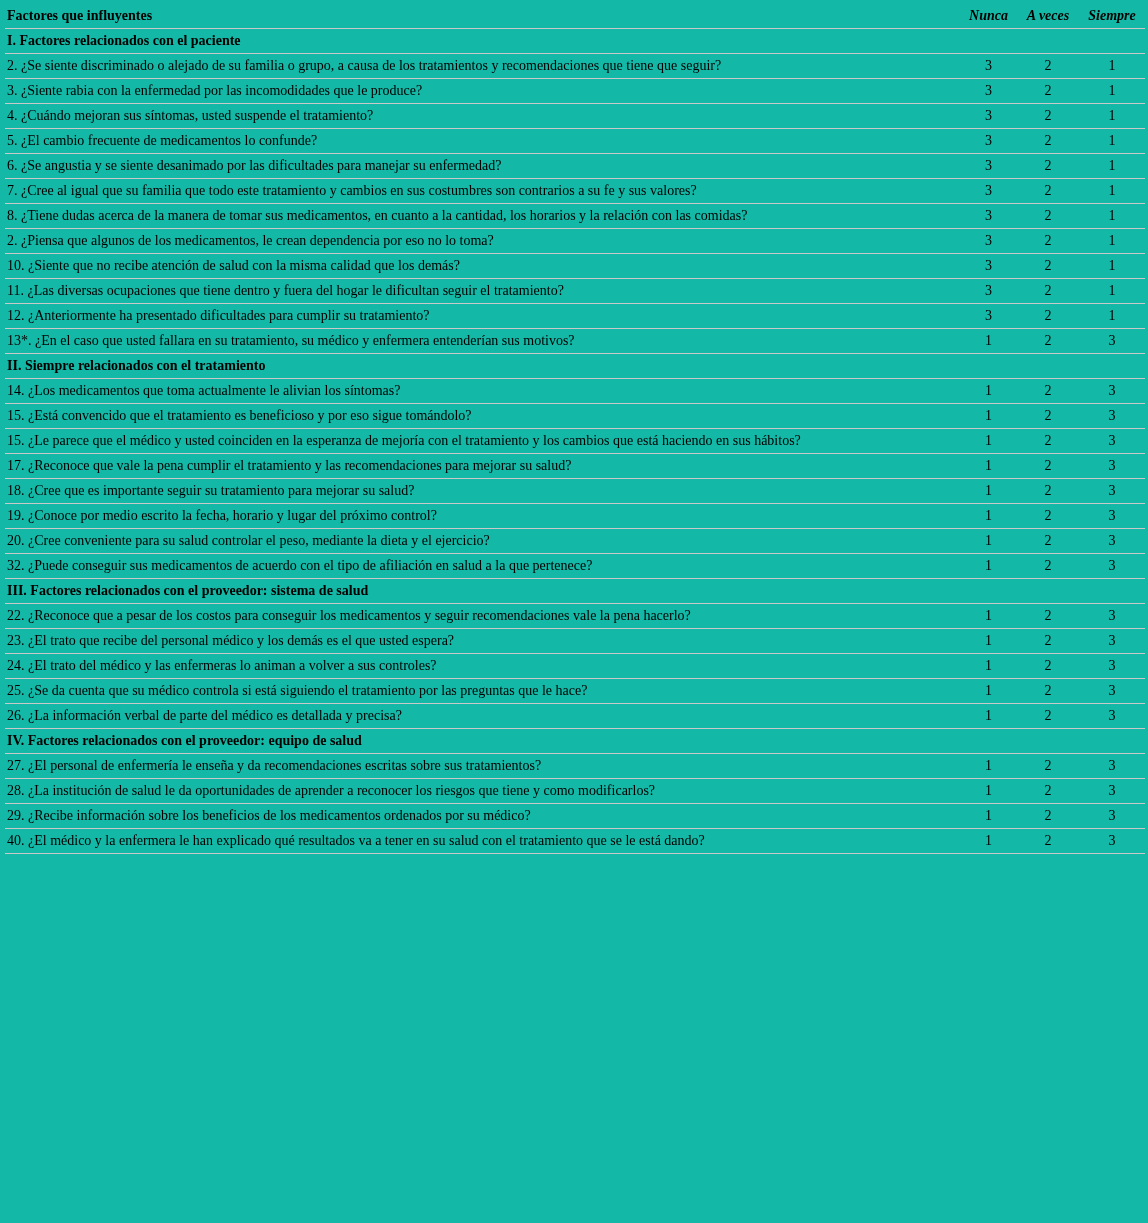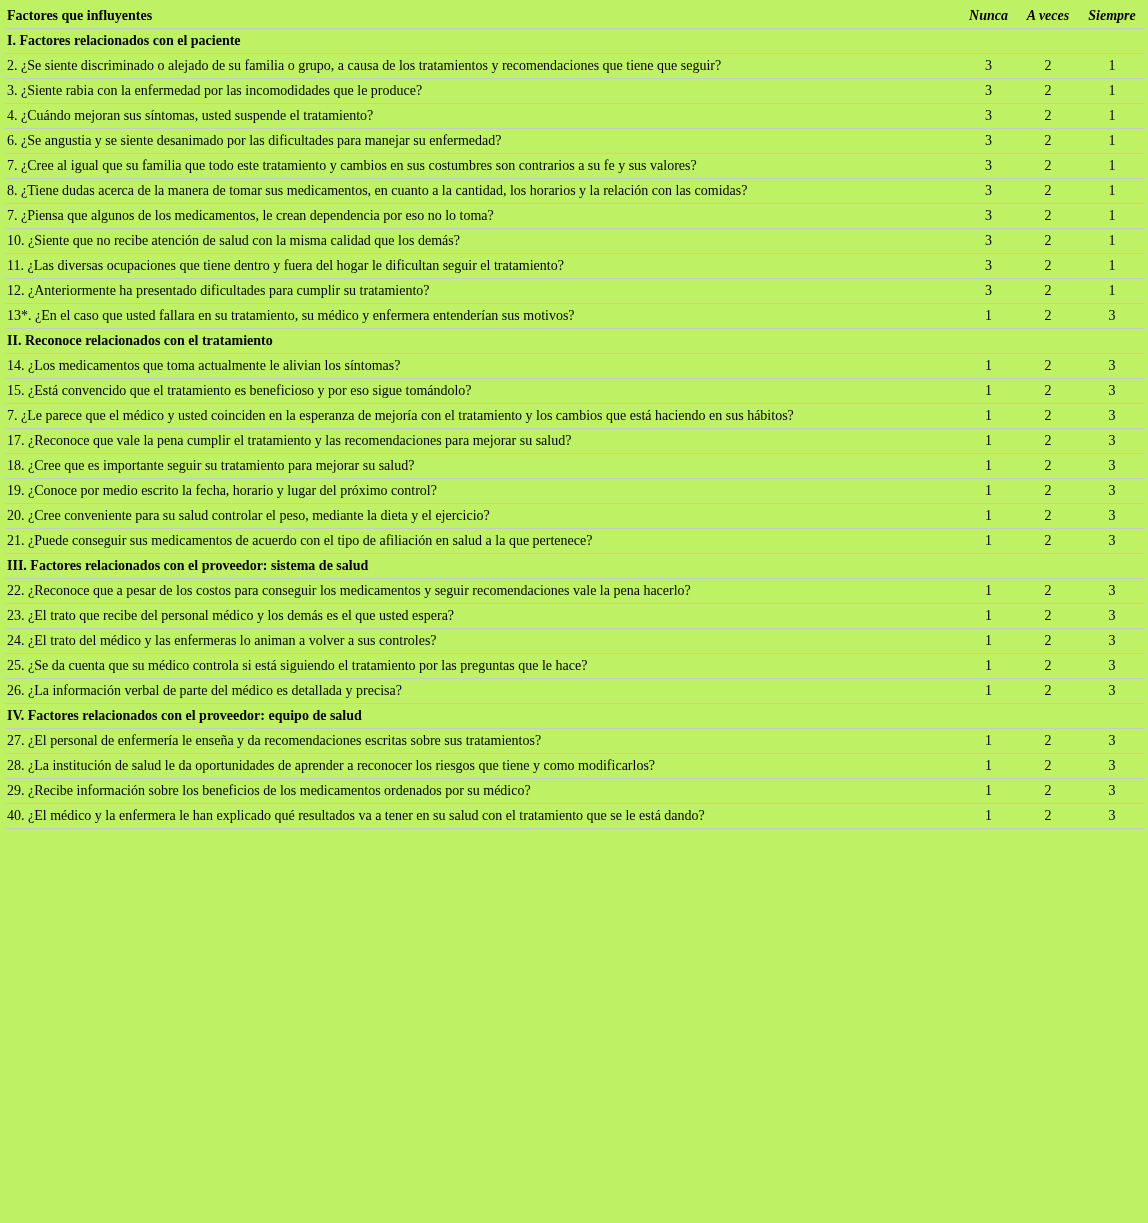--- a/index.html
+++ b/index.html
@@ -7,21 +7,21 @@
     padding: 0;
     background: #ffffff;
     width: 1148px;
     height: 1223px;
     font-family: "Liberation Serif", "DejaVu Serif", serif;
     color: #000000;
   }
   .page {
     width: 1148px;
     height: 1223px;
-    background: #bef264;
+    background: #14b8a6;
     box-sizing: border-box;
     padding: 4px 3px 0 5px;
   }
   table.factors {
     border-collapse: collapse;
     width: 1140px;
     table-layout: fixed;
   }
   col.q-col   { width: 955px; }
   col.c-nunca { width: 57px; }
@@ -77,39 +77,45 @@
           <td class="v">2</td>
           <td class="v">1</td>
         </tr>
         <tr>
           <td class="q">4. ¿Cuándo mejoran sus síntomas, usted suspende el tratamiento?</td>
           <td class="v">3</td>
           <td class="v">2</td>
           <td class="v">1</td>
         </tr>
         <tr>
+          <td class="q">5. ¿El cambio frecuente de medicamentos lo confunde?</td>
+          <td class="v">3</td>
+          <td class="v">2</td>
+          <td class="v">1</td>
+        </tr>
+        <tr>
           <td class="q">6. ¿Se angustia y se siente desanimado por las dificultades para manejar su enfermedad?</td>
           <td class="v">3</td>
           <td class="v">2</td>
           <td class="v">1</td>
         </tr>
         <tr>
           <td class="q">7. ¿Cree al igual que su familia que todo este tratamiento y cambios en sus costumbres son contrarios a su fe y sus valores?</td>
           <td class="v">3</td>
           <td class="v">2</td>
           <td class="v">1</td>
         </tr>
         <tr>
           <td class="q">8. ¿Tiene dudas acerca de la manera de tomar sus medicamentos, en cuanto a la cantidad, los horarios y la relación con las comidas?</td>
           <td class="v">3</td>
           <td class="v">2</td>
           <td class="v">1</td>
         </tr>
         <tr>
-          <td class="q">7. ¿Piensa que algunos de los medicamentos, le crean dependencia por eso no lo toma?</td>
+          <td class="q">2. ¿Piensa que algunos de los medicamentos, le crean dependencia por eso no lo toma?</td>
           <td class="v">3</td>
           <td class="v">2</td>
           <td class="v">1</td>
         </tr>
         <tr>
           <td class="q">10. ¿Siente que no recibe atención de salud con la misma calidad que los demás?</td>
           <td class="v">3</td>
           <td class="v">2</td>
           <td class="v">1</td>
         </tr>
@@ -125,36 +131,36 @@
           <td class="v">2</td>
           <td class="v">1</td>
         </tr>
         <tr>
           <td class="q">13*. ¿En el caso que usted fallara en su tratamiento, su médico y enfermera entenderían sus motivos?</td>
           <td class="v">1</td>
           <td class="v">2</td>
           <td class="v">3</td>
         </tr>
         <tr>
-          <td colspan="4" class="section-title">II. Reconoce relacionados con el tratamiento</td>
+          <td colspan="4" class="section-title">II. Siempre relacionados con el tratamiento</td>
         </tr>
         <tr>
           <td class="q">14. ¿Los medicamentos que toma actualmente le alivian los síntomas?</td>
           <td class="v">1</td>
           <td class="v">2</td>
           <td class="v">3</td>
         </tr>
         <tr>
           <td class="q">15. ¿Está convencido que el tratamiento es beneficioso y por eso sigue tomándolo?</td>
           <td class="v">1</td>
           <td class="v">2</td>
           <td class="v">3</td>
         </tr>
         <tr>
-          <td class="q">7. ¿Le parece que el médico y usted coinciden en la esperanza de mejoría con el tratamiento y los cambios que está haciendo en sus hábitos?</td>
+          <td class="q">15. ¿Le parece que el médico y usted coinciden en la esperanza de mejoría con el tratamiento y los cambios que está haciendo en sus hábitos?</td>
           <td class="v">1</td>
           <td class="v">2</td>
           <td class="v">3</td>
         </tr>
         <tr>
           <td class="q">17. ¿Reconoce que vale la pena cumplir el tratamiento y las recomendaciones para mejorar su salud?</td>
           <td class="v">1</td>
           <td class="v">2</td>
           <td class="v">3</td>
         </tr>
@@ -170,21 +176,21 @@
           <td class="v">2</td>
           <td class="v">3</td>
         </tr>
         <tr>
           <td class="q">20. ¿Cree conveniente para su salud controlar el peso, mediante la dieta y el ejercicio?</td>
           <td class="v">1</td>
           <td class="v">2</td>
           <td class="v">3</td>
         </tr>
         <tr>
-          <td class="q">21. ¿Puede conseguir sus medicamentos de acuerdo con el tipo de afiliación en salud a la que pertenece?</td>
+          <td class="q">32. ¿Puede conseguir sus medicamentos de acuerdo con el tipo de afiliación en salud a la que pertenece?</td>
           <td class="v">1</td>
           <td class="v">2</td>
           <td class="v">3</td>
         </tr>
         <tr>
           <td colspan="4" class="section-title">III. Factores relacionados con el proveedor: sistema de salud</td>
         </tr>
         <tr>
           <td class="q">22. ¿Reconoce que a pesar de los costos para conseguir los medicamentos y seguir recomendaciones vale la pena hacerlo?</td>
           <td class="v">1</td>

